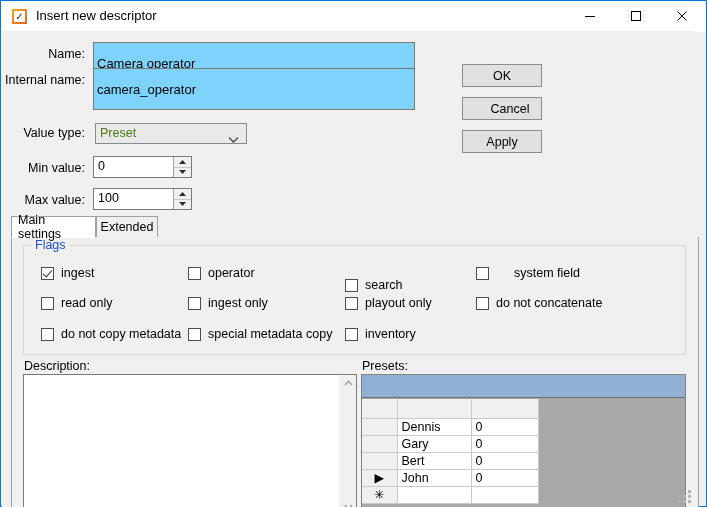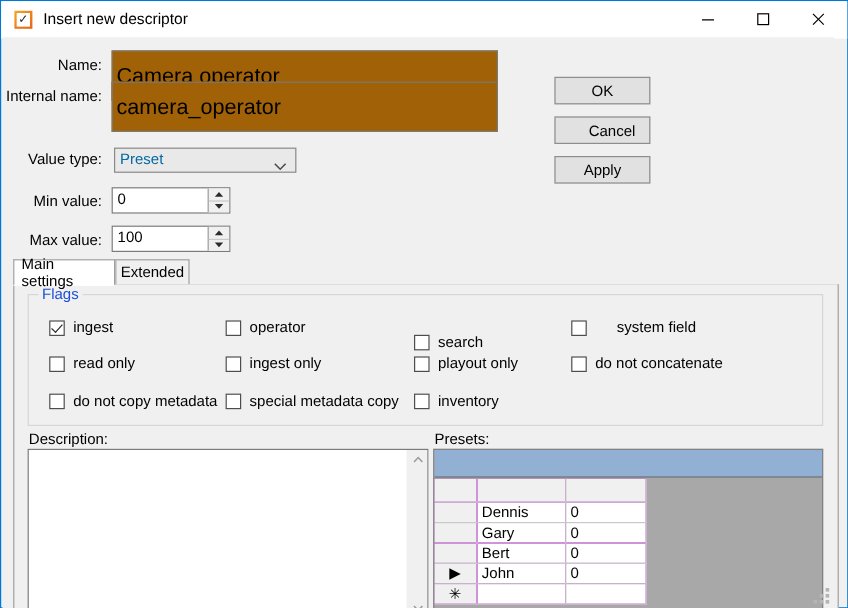--- a/index.html
+++ b/index.html
@@ -75,41 +75,41 @@
     position: absolute;
     font-size: 12.5px;
     color: #000000;
     white-space: nowrap;
     text-align: right;
   }
   .tbox {
     position: absolute;
     box-sizing: border-box;
     border: 1px solid #7a7a7a;
-    background: #a16207;
+    background: #7dd3fc;
     font-family: "Liberation Sans", sans-serif;
-    font-size: 18px;
+    font-size: 13px;
     color: #000000;
     padding: 20px 3px;
     line-height: 16px;
   }
   
   .combo {
     position: absolute;
     left: 93px; top: 92px;
     width: 152px; height: 21px;
     box-sizing: border-box;
     border: 1px solid #8a8a8a;
     background: #e9e9e9;
   }
   .combo .ctext {
     position: absolute;
     left: 4px; top: 2px;
     font-size: 12.5px;
-    color: #0369a1;
+    color: #4d7c0f;
   }
   .combo .carrow {
     position: absolute;
     right: 7px; top: 6px;
   }
   
   .spin {
     position: absolute;
     height: 22px;
     box-sizing: border-box;
@@ -269,21 +269,21 @@
     width: 323px; height: 23px;
     background: #92b0d3;
     border-bottom: 1px solid #6f6f6f;
     box-sizing: border-box;
   }
   .grid table {
     position: absolute;
     left: 0; top: 24px;
     border-collapse: collapse;
     table-layout: fixed;
-    background: #d946ef;
+    background: #fca5a5;
   }
   .grid td, .grid th {
     box-sizing: border-box;
     border-right: 1px solid #c9c9c9;
     border-bottom: 1px solid #c9c9c9;
     height: 17px;
     padding: 0 0 0 4px;
     font-family: "Liberation Sans", sans-serif;
     font-size: 12.5px;
     font-weight: normal;

